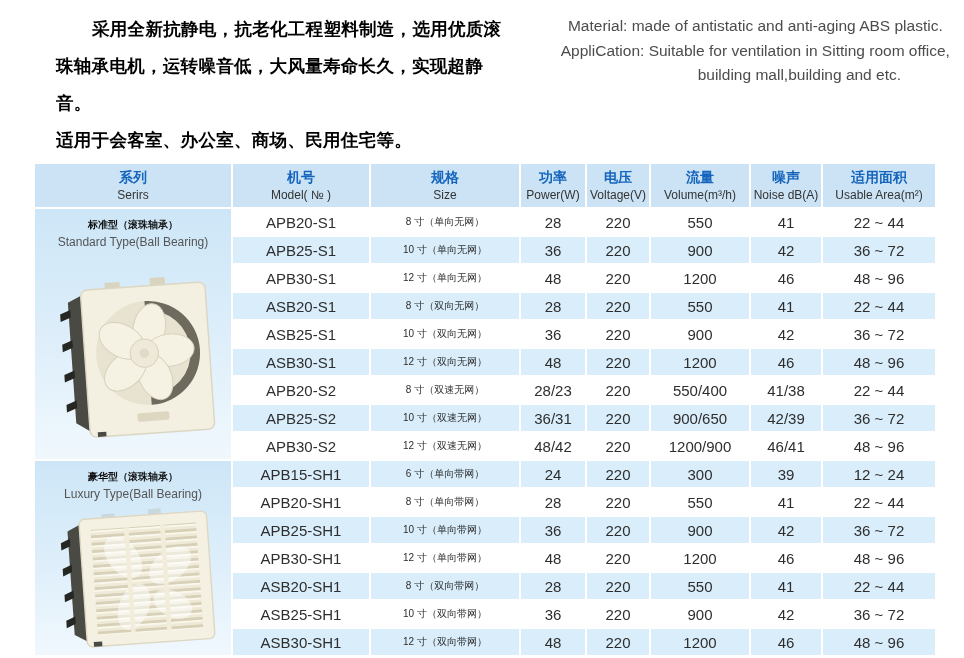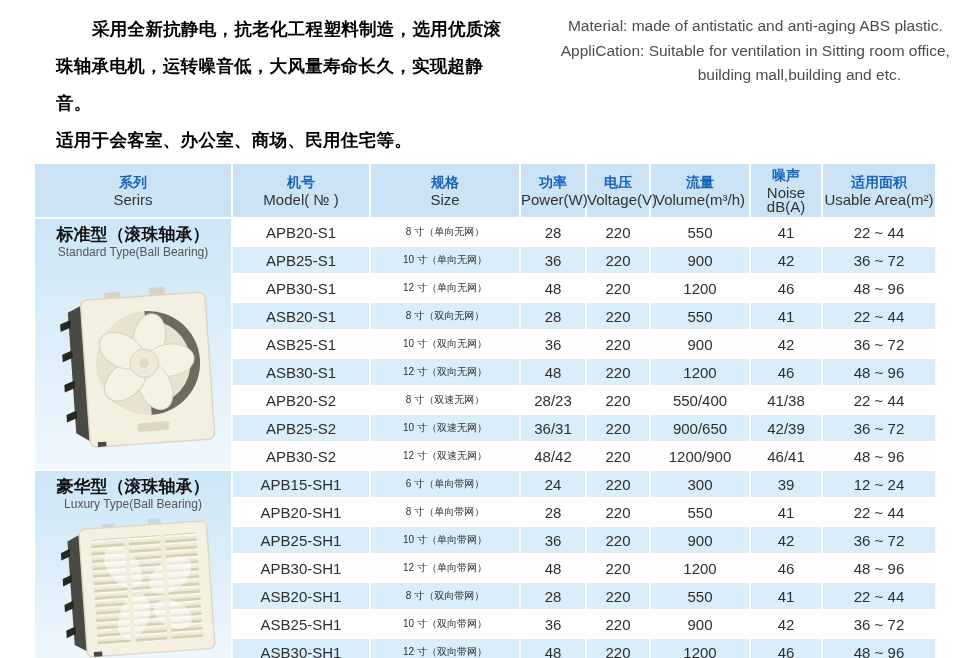--- a/index.html
+++ b/index.html
@@ -28,32 +28,32 @@
   
   table.spec {
     border-collapse: separate; border-spacing: 2px;
     margin: 3px 0 0 33px; table-layout: fixed; width: 904px;
   }
   th {
     background: #cbe3f4; height: 43px; font-weight: 400;
     padding: 1px 0 3px; text-align: center; vertical-align: middle;
   }
   th .zh { color: #1565bd; font-size: 14px; font-weight: 700; line-height: 20px; }
-  th .en { color: #333; font-size: 15px; margin-top: 1px; line-height: 14px; }
+  th .en { color: #333; font-size: 12px; margin-top: 1px; line-height: 14px; }
   td {
     height: 26px; text-align: center; font-size: 15px; color: #2e2e2e;
     background: #ffffff; vertical-align: middle; padding: 0;
   }
   tbody tr:nth-child(even) td:not(.series) { background: #d9edfa; }
   td.cell-size { font-size: 10px; }
   td.series {
     background: linear-gradient(180deg, #cde6f7 0%, #ddeefa 50%, #f0f8fd 100%);
     vertical-align: top; padding-top: 6px;
   }
-  .series-zh { font-size: 17px; font-weight: 700; color: #111; line-height: 19px; }
+  .series-zh { font-size: 10px; font-weight: 700; color: #111; line-height: 19px; }
   .series-en { font-size: 12px; color: #555; margin-top: 1px; line-height: 14px; text-align: center; }
   .fan-img { display: flex; justify-content: center; margin-top: 2px; }
 </style>
 </head>
 <body>
 
 <div class="page">
 
   <div class="intro">
     <div class="intro-zh">

